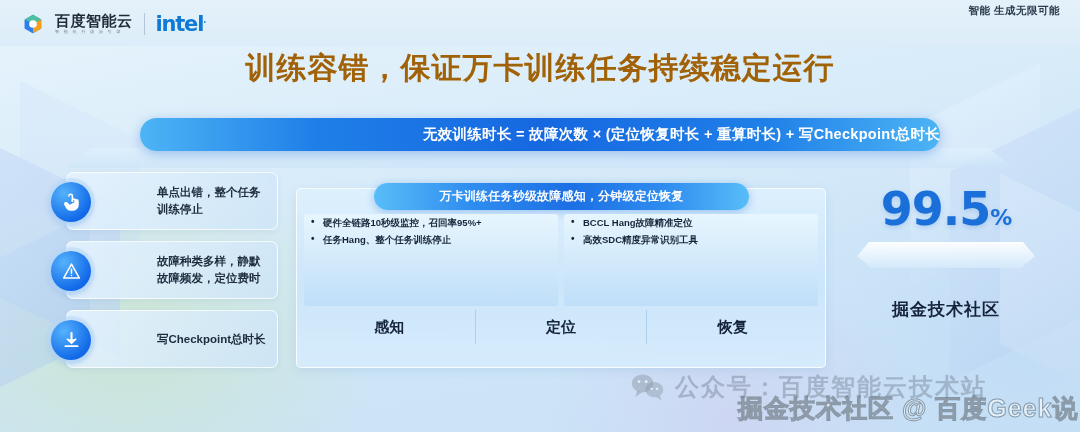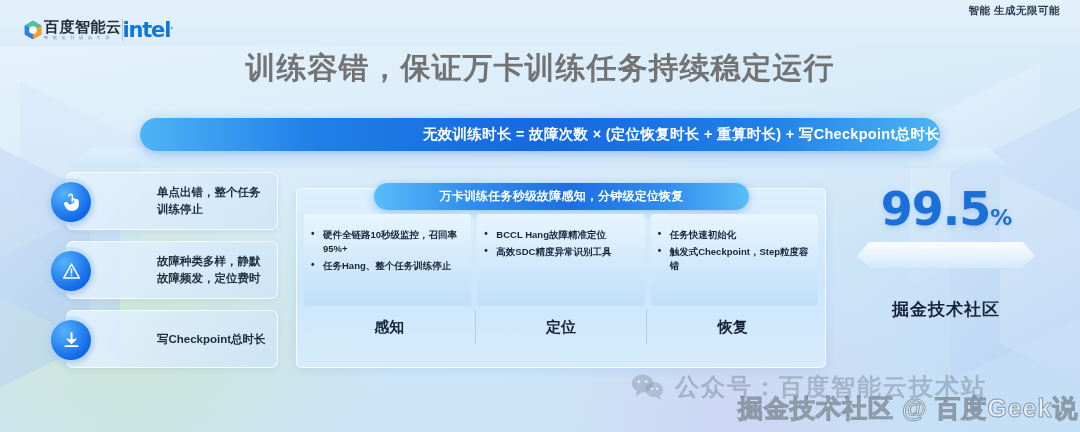--- a/index.html
+++ b/index.html
@@ -39,36 +39,36 @@
     transform:skewY(-26deg); }
   .iso-r2 { right:-90px; top:215px; width:170px; height:170px;
     background:linear-gradient(135deg,rgba(214,232,250,.8),rgba(186,212,242,.35));
     transform:skewY(26deg); }
   .iso-r3 { right:40px; top:95px; width:130px; height:160px;
     background:linear-gradient(170deg,rgba(224,239,252,.75),rgba(198,222,246,.25));
     transform:skewY(-26deg); }
 
   
   .header { position:absolute; left:0; top:0; width:1080px; height:46px; }
-  .logos { position:absolute; left:22px; top:18px; display:flex; align-items:center; }
+  .logos { position:absolute; left:22px; top:12px; display:flex; align-items:center; gap:11px; }
   .baidu-mark { width:22px; height:22px; position:relative; }
   .baidu-txt { display:flex; flex-direction:column; line-height:1; }
   .baidu-cn { font-size:15px; font-weight:bold; color:#1f2a36; letter-spacing:.5px; }
   .baidu-sub { font-size:4.2px; color:#7b8796; letter-spacing:1.7px; margin-top:2px; }
   .logo-div { width:1px; height:22px; background:#b3c4d4; }
   .intel { font-size:21px; font-weight:bold; color:#0f7ad6; letter-spacing:-1.2px;
            font-family:"DejaVu Sans",sans-serif; }
   .intel sup { font-size:8px; vertical-align:super; }
   .tagline { position:absolute; right:20px; top:4px; font-size:10.5px;
              font-weight:bold; color:#2b3b4d; letter-spacing:.5px; }
 
   
   .title {
     position:absolute; left:0; right:0; top:48px; text-align:center;
-    font-size:30px; font-weight:bold; color:#737373; letter-spacing:1px;
+    font-size:30px; font-weight:bold; color:#a16207; letter-spacing:1px;
   }
 
   
   .formula-plate {
     position:absolute; left:66px; top:148px; width:948px; height:20px;
     background:linear-gradient(180deg,rgba(222,240,253,.95),rgba(200,227,248,.5));
     clip-path:polygon(26px 0, calc(100% - 26px) 0, 100% 100%, 0 100%);
   }
   .formula-bar {
     position:absolute; left:140px; top:118px; width:800px; height:33px;
@@ -117,21 +117,21 @@
     box-shadow:0 3px 10px rgba(120,165,210,.2);
   }
   .center-inner {
     position:absolute; left:8px; top:46px; width:514px; height:92px;
     display:flex;
   }
   .ccol {
     flex:1; position:relative;
     background:linear-gradient(180deg,rgba(232,246,254,.95) 0%, rgba(190,222,248,.95) 100%);
     border-radius:3px;
-    padding:14px 6px 0 4px;
+    padding:2px 6px 0 4px;
   }
   .ccol + .ccol { margin-left:6px; }
   .ccol ul { list-style:none; }
   .ccol li {
     position:relative; font-size:9.5px; font-weight:bold; color:#17253a;
     line-height:1.45; padding-left:15px; margin-bottom:3px;
   }
   .ccol li::before {
     content:"•"; position:absolute; left:3px; top:-1px; color:#17253a; font-size:10px;
   }
@@ -271,26 +271,20 @@
       </ul>
     </div>
 
     <div class="ccol">
       <ul>
         <li>BCCL Hang故障精准定位</li>
         <li>高效SDC精度异常识别工具</li>
       </ul>
     </div>
 
-    <div class="ccol">
-      <ul>
-        <li>任务快速初始化</li>
-        <li>触发式Checkpoint，Step粒度容错</li>
-      </ul>
-    </div>
 
   </div>
 
   <div class="center-labels">
     <div class="clabel">感知</div>
     <div class="clabel">定位</div>
     <div class="clabel">恢复</div>
   </div>
 </div>
 

